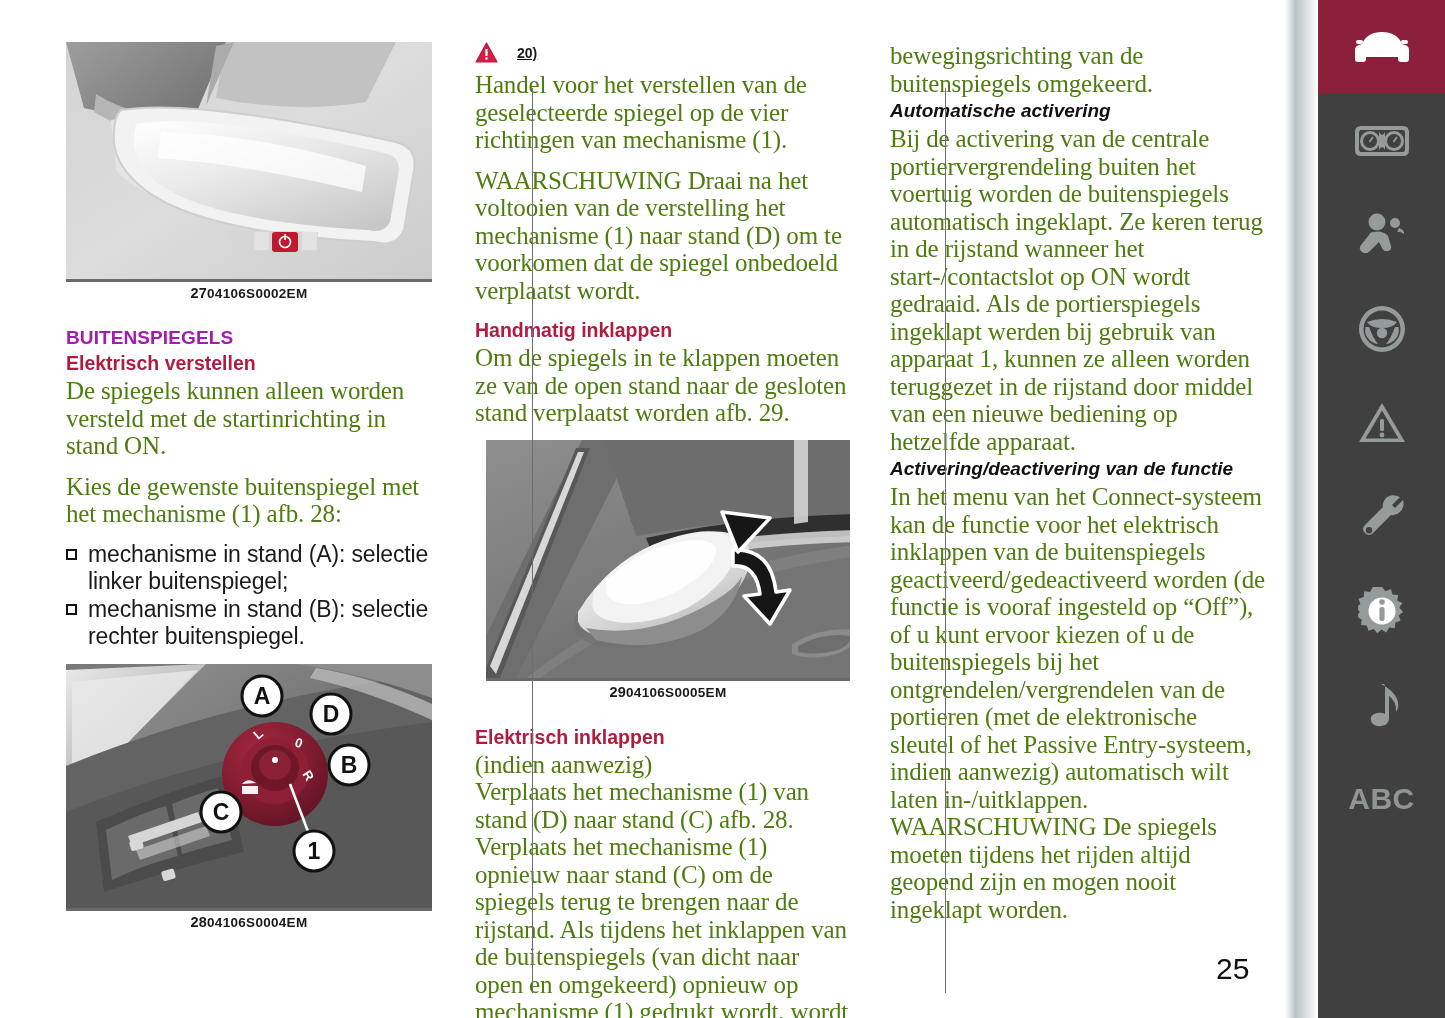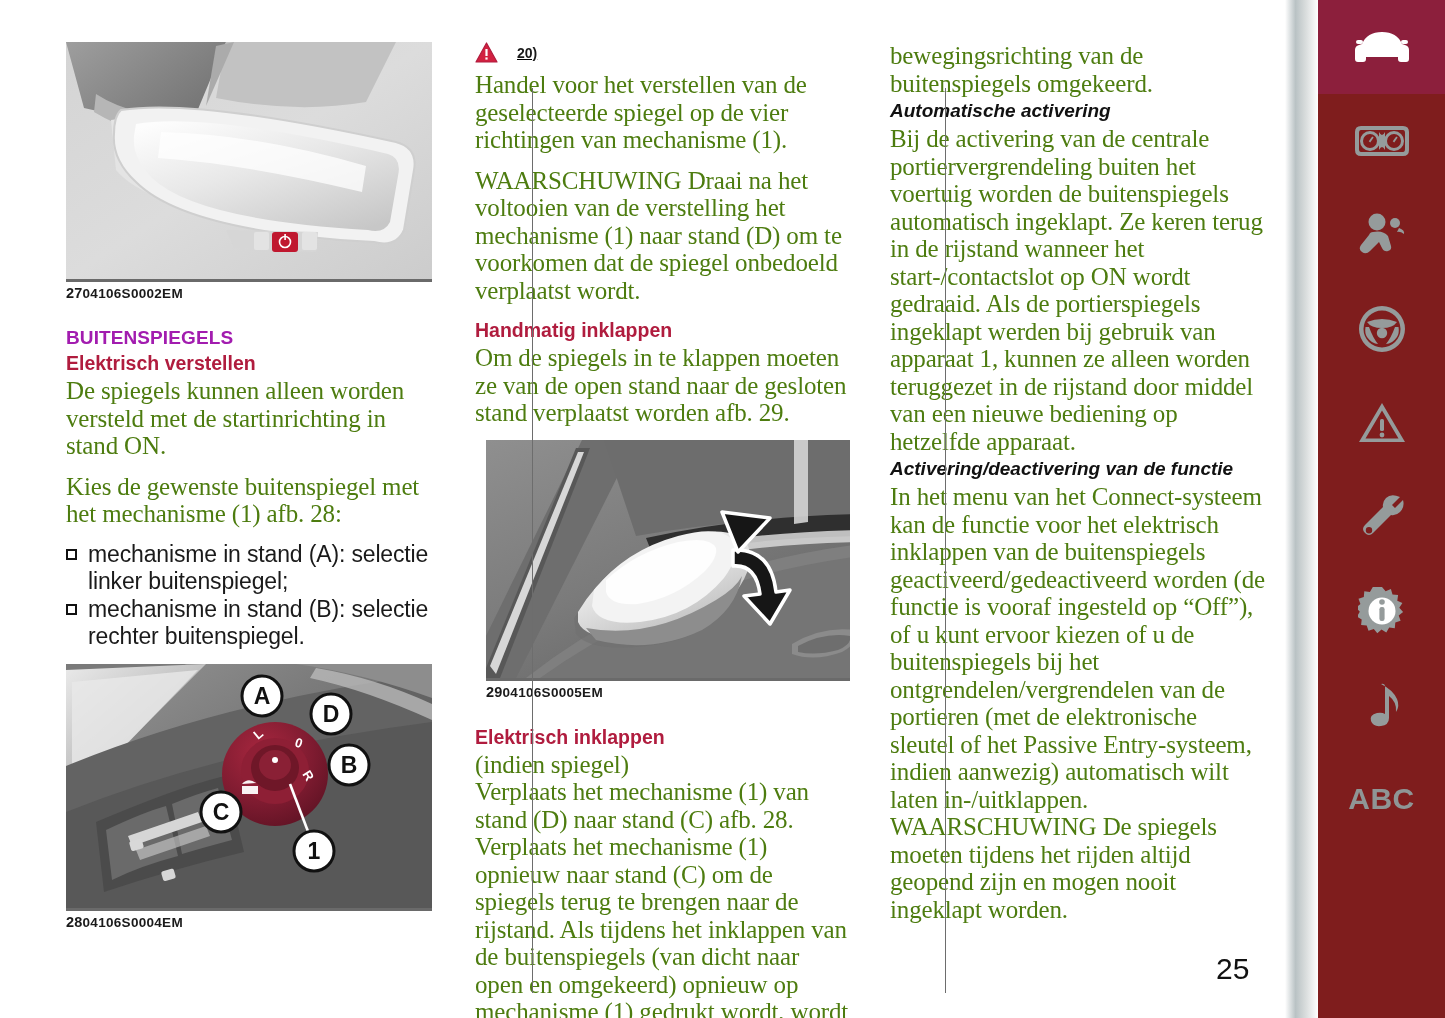--- a/index.html
+++ b/index.html
@@ -86,42 +86,42 @@
     width: 100%;
     border: 0;
     position: relative;
     overflow: hidden;
     background: #b9b9b9;
   }
   .fig-rule {
     height: 3px; background: #6a6a6a; width: 100%;
   }
   .fig-caption {
-    display: flex; justify-content: flex-start; align-items: baseline;
+    display: flex; justify-content: center; align-items: baseline;
     padding-top: 3px;
     font-size: 14.5px; font-weight: bold; color: #1a1a1a;
     letter-spacing: 0.2px;
   }
   .fig-caption .code { font-size: 13.5px; letter-spacing: 0.3px; }
 
   
   .fig27 { height: 237px; background: linear-gradient(150deg,#c8c8c8 0%,#d9d9d9 45%,#cfcfcf 100%); }
   
   .fig28 { height: 244px; background: linear-gradient(160deg,#8f8f8f 0%,#6d6d6d 55%,#575757 100%); }
   
   .fig29 { height: 238px; background: linear-gradient(170deg,#8a8a8a 0%,#787878 50%,#666 100%); }
 
   .warn-line { display:flex; align-items:center; gap:19px; margin-bottom: 7px; text-decoration: underline; }
   .warn-num { font-size: 14px; font-weight: bold; color:#1a1a1a; }
 
   
   .sidebar {
     position: absolute; right: 0; top: 0;
     width: 160px; height: 1018px;
-    background: #7f1d1d;
+    background: #404040;
   }
   .sb-gradient {
     position: absolute; left: 0; top: 0;
     width: 33px; height: 1018px;
     background: linear-gradient(to right,#ffffff 0%,#b9c2c4 32%,#d8dcdc 62%,#ffffff 100%);
   }
   .sb-tabs {
     position: absolute; left: 33px; top: 0;
     width: 127px; height: 1018px;
   }
@@ -340,21 +340,21 @@
         <div class="fig-rule"></div>
         <div class="fig-caption">
           <span>29</span>
           <span class="code">04106S0005EM</span>
         </div>
       </div>
 
       <div style="height:18px"></div>
 
       <h2 class="sub-red">Elektrisch inklappen</h2>
-      <p class="body tight">(indien spiegel)</p>
+      <p class="body tight">(indien aanwezig)</p>
       <p class="body">Verplaats het mechanisme (1) van stand (D) naar stand (C) afb. 28. Verplaats het mechanisme (1) opnieuw naar stand (C) om de spiegels terug te brengen naar de rijstand. Als tijdens het inklappen van de buitenspiegels (van dicht naar open en omgekeerd) opnieuw op mechanisme (1) gedrukt wordt, wordt de</p>
 
     </div>
 
     <div class="col col-3">
       <p class="body tight">bewegingsrichting van de buitenspiegels omgekeerd.</p>
       <h3 class="sub-black-i">Automatische activering</h3>
       <p class="body tight">Bij de activering van de centrale portiervergrendeling buiten het voertuig worden de buitenspiegels automatisch ingeklapt. Ze keren terug in de rijstand wanneer het start-/contactslot op ON wordt gedraaid. Als de portierspiegels ingeklapt werden bij gebruik van apparaat 1, kunnen ze alleen worden teruggezet in de rijstand door middel van een nieuwe bediening op hetzelfde apparaat.</p>
       <h3 class="sub-black-i">Activering/deactivering van de functie</h3>
       <p class="body tight">In het menu van het Connect-systeem kan de functie voor het elektrisch inklappen van de buitenspiegels geactiveerd/gedeactiveerd worden (de functie is vooraf ingesteld op “Off”), of u kunt ervoor kiezen of u de buitenspiegels bij het ontgrendelen/vergrendelen van de portieren (met de elektronische sleutel of het Passive Entry-systeem, indien aanwezig) automatisch wilt laten in-/uitklappen.</p>

